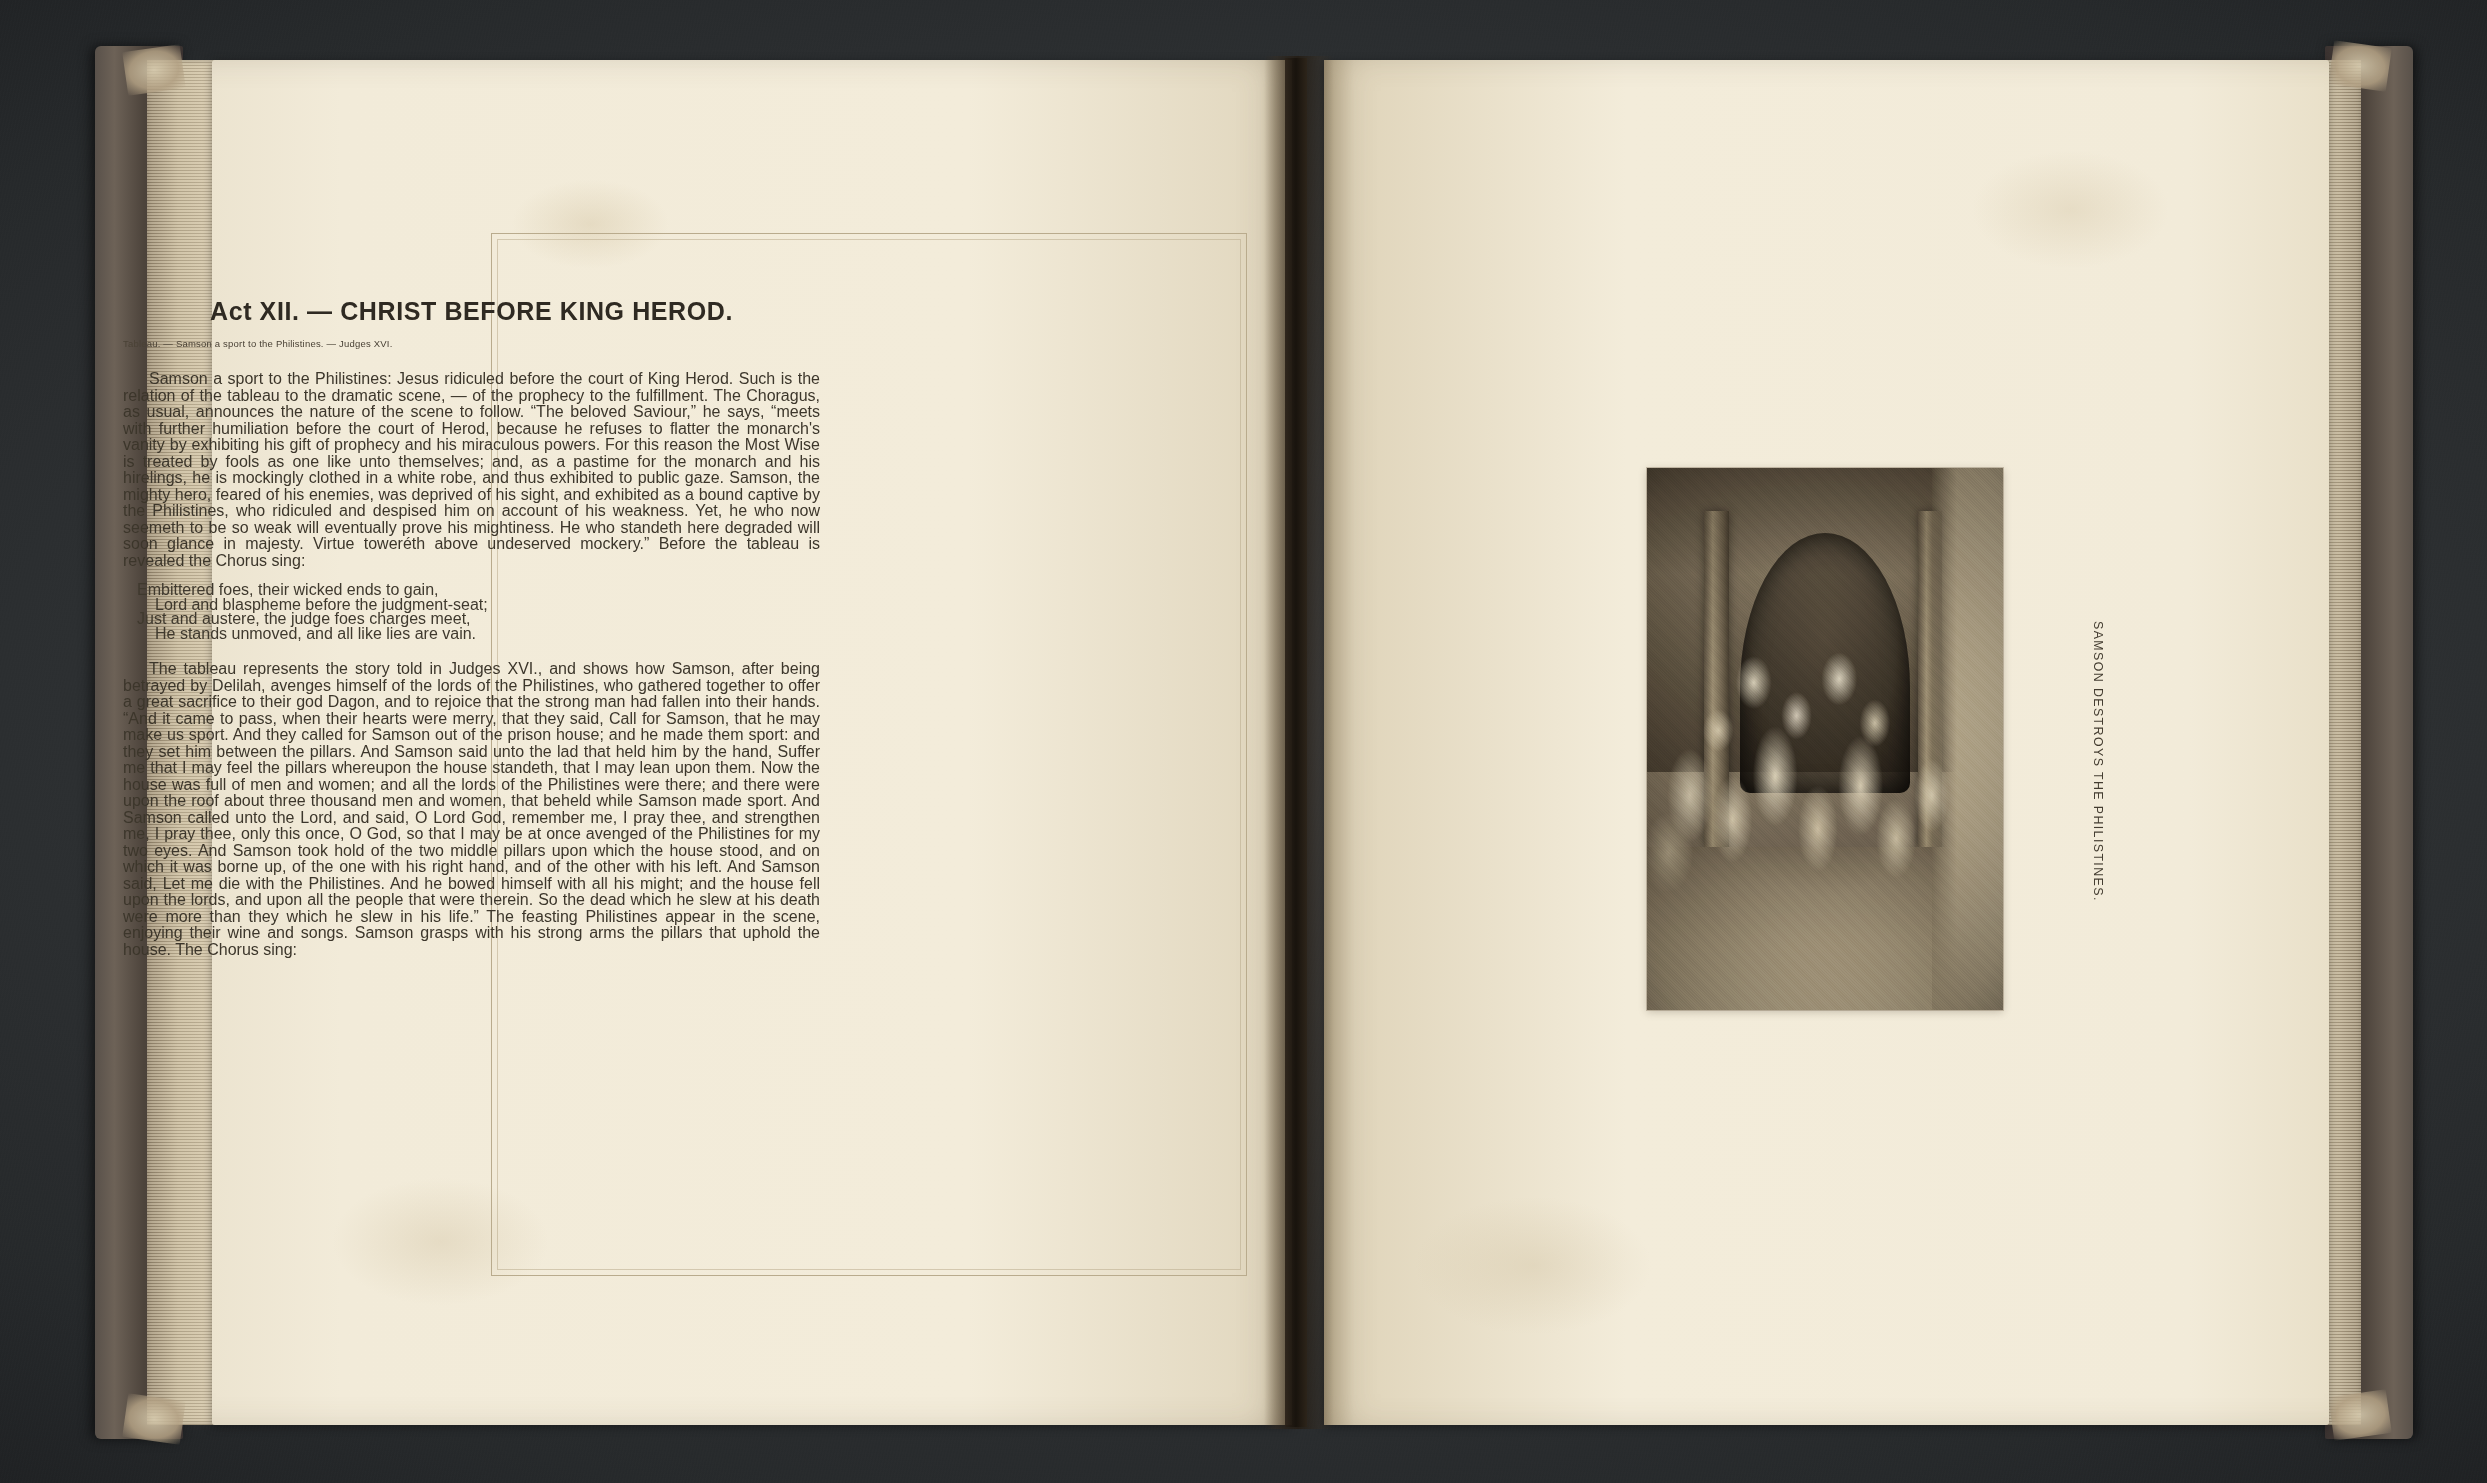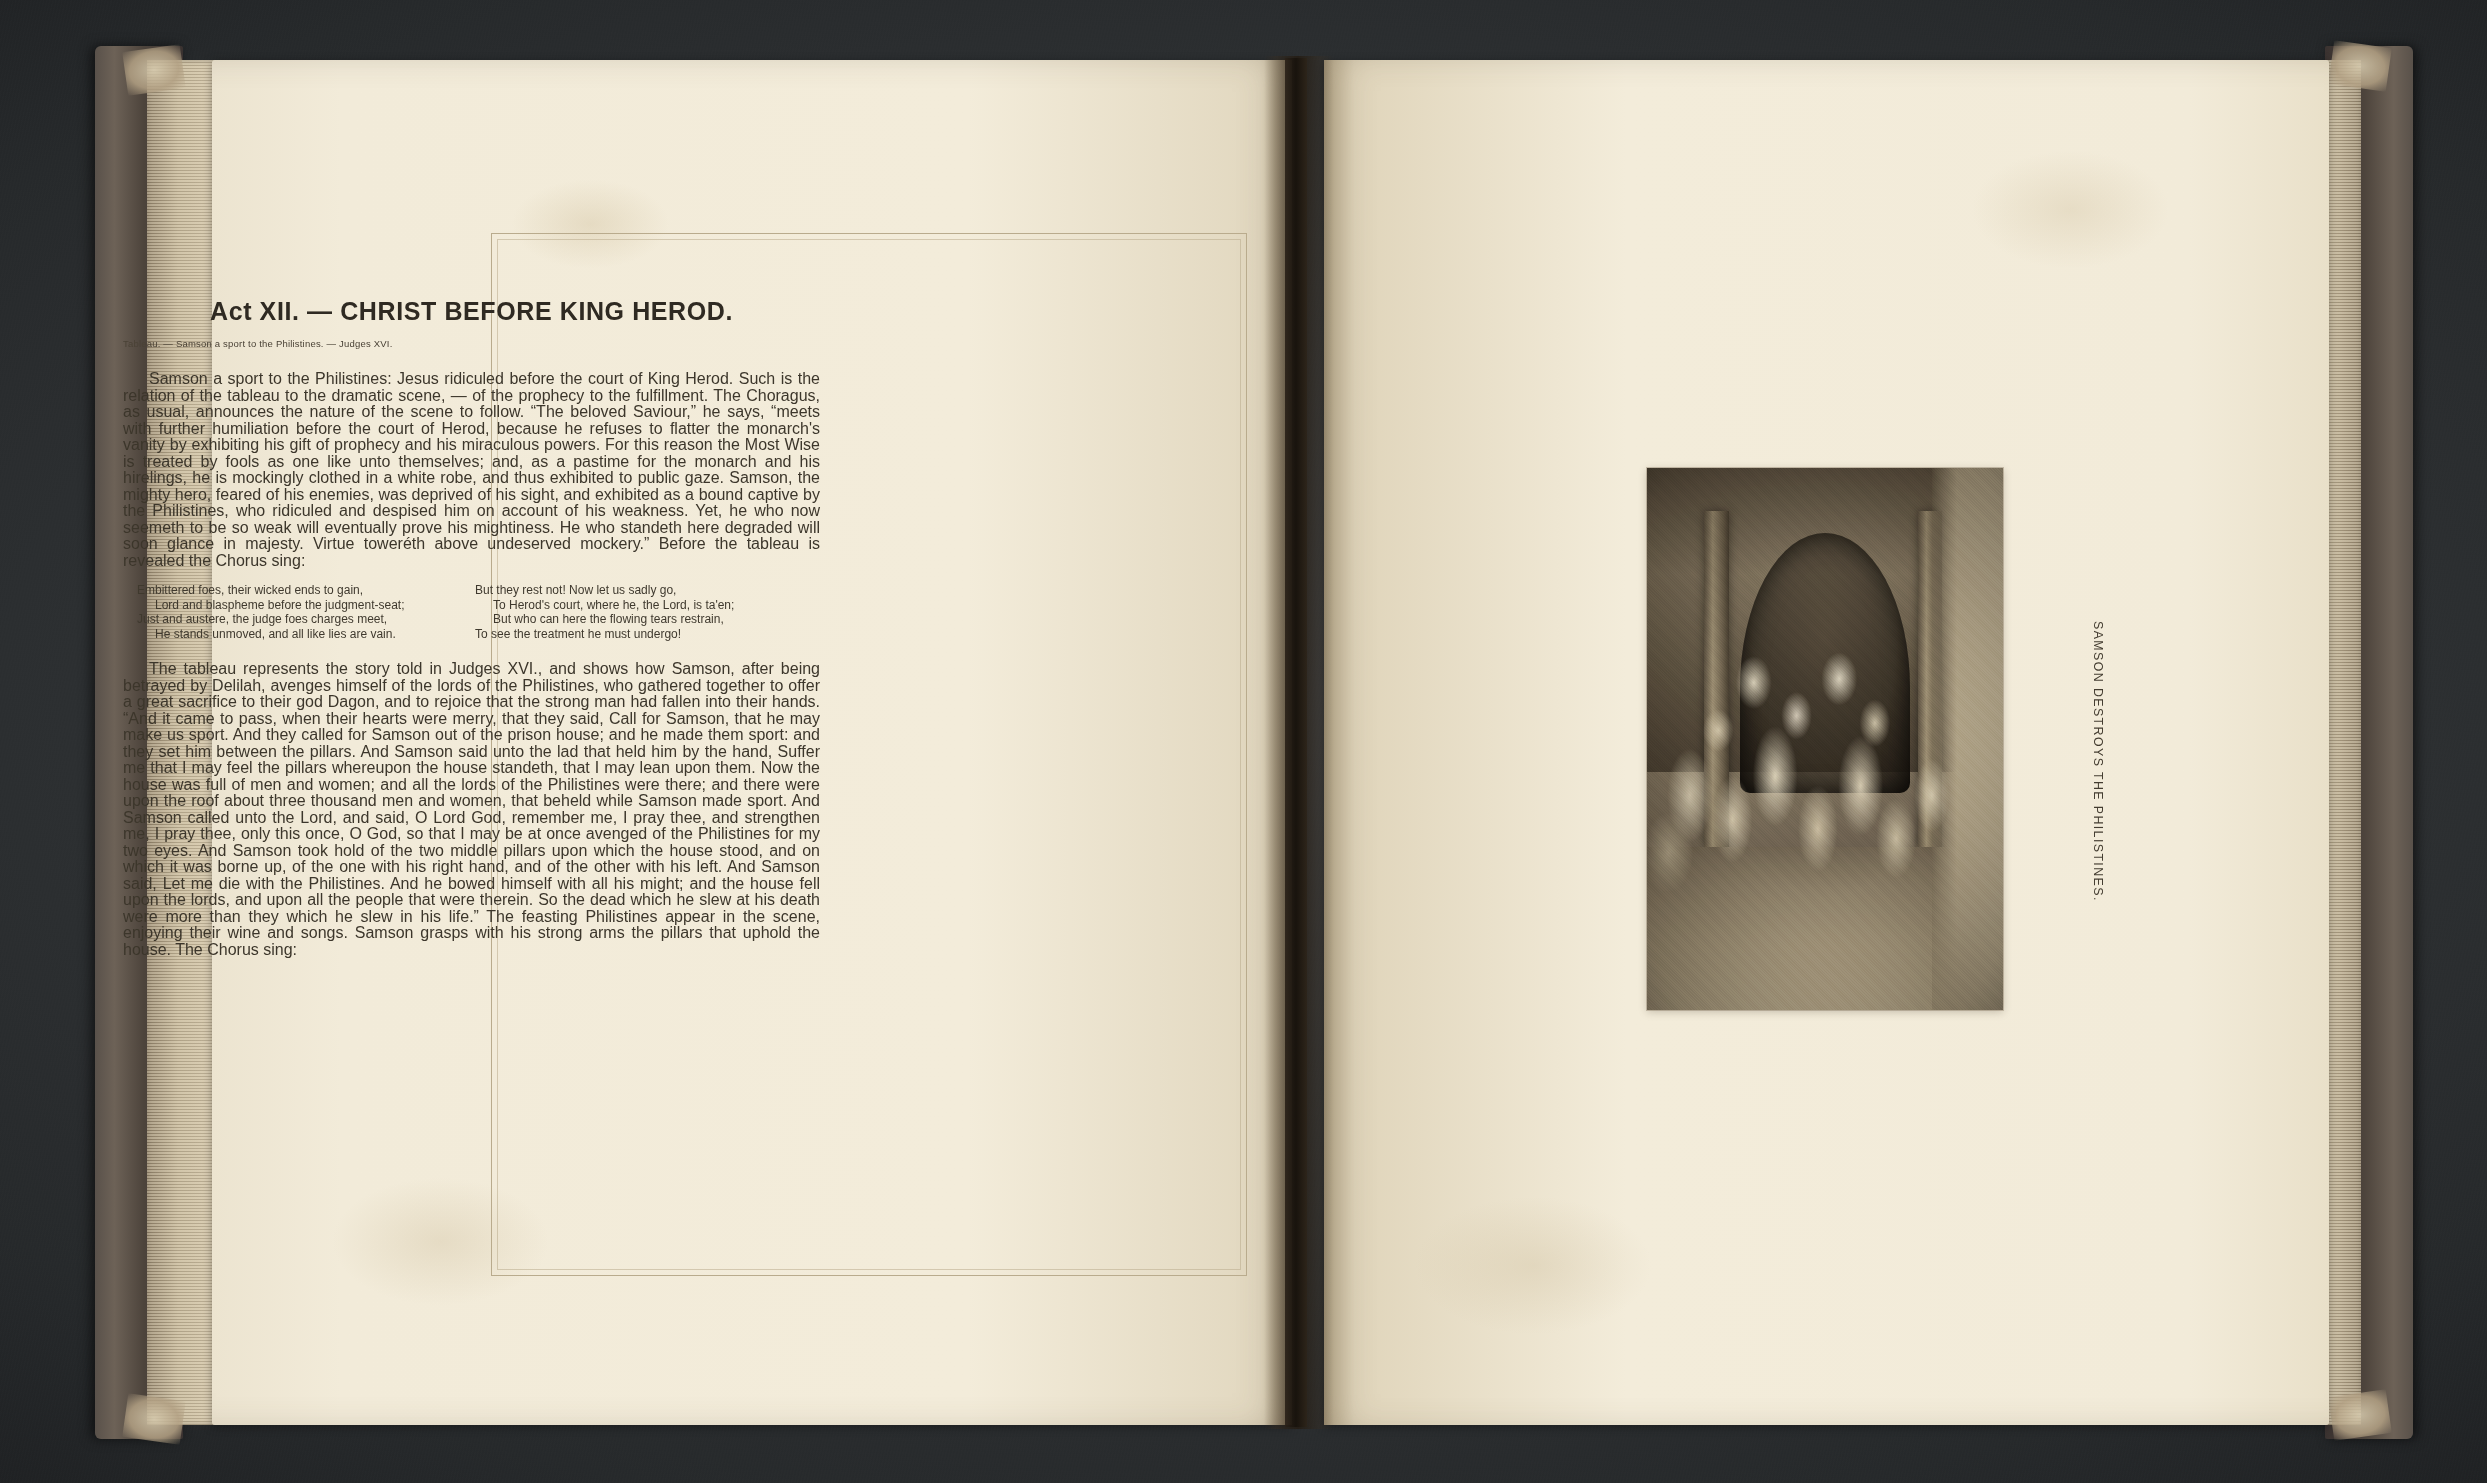--- a/index.html
+++ b/index.html
@@ -206,23 +206,23 @@
     font-family: "Liberation Sans", sans-serif;
     font-size: 16px;
     line-height: 16.5px;
     text-align: justify;
     color: #3c362b;
     margin: 0 0 14px 0;
     text-indent: 26px;
   }
   .verse {
     display: flex;
-    gap: 16px;
+    gap: 28px;
     margin: 14px 0 20px 14px;
-    font-size: 12px;
+    font-size: 16px;
     line-height: 14.5px;
     color: #3f392e;
   }
   .verse-col { width: 322px; }
   .verse-col .ln { white-space: nowrap; }
   .verse-col .ind { padding-left: 18px; }
 
   
   .plate {
     position: absolute;
@@ -358,26 +358,20 @@
     <div class="tableau-line">Tableau. — Samson a sport to the Philistines. — Judges XVI.</div>
 
     <p class="para">Samson a sport to the Philistines: Jesus ridiculed before the court of King Herod. Such is the relation of the tableau to the dramatic scene, — of the prophecy to the fulfillment. The Choragus, as usual, announces the nature of the scene to follow. “The beloved Saviour,” he says, “meets with further humiliation before the court of Herod, because he refuses to flatter the monarch's vanity by exhibiting his gift of prophecy and his miraculous powers. For this reason the Most Wise is treated by fools as one like unto themselves; and, as a pastime for the monarch and his hirelings, he is mockingly clothed in a white robe, and thus exhibited to public gaze. Samson, the mighty hero, feared of his enemies, was deprived of his sight, and exhibited as a bound captive by the Philistines, who ridiculed and despised him on account of his weakness. Yet, he who now seemeth to be so weak will eventually prove his mightiness. He who standeth here degraded will soon glance in majesty. Virtue toweréth above undeserved mockery.” Before the tableau is revealed the Chorus sing:</p>
 
     <div class="verse">
       <div class="verse-col">
         <div class="ln">Embittered foes, their wicked ends to gain,</div>
         <div class="ln ind">Lord and blaspheme before the judgment-seat;</div>
         <div class="ln">Just and austere, the judge foes charges meet,</div>
         <div class="ln ind">He stands unmoved, and all like lies are vain.</div>
-      </div>
-      <div class="verse-col">
-        <div class="ln">But they rest not! Now let us sadly go,</div>
-        <div class="ln ind">To Herod's court, where he, the Lord, is ta'en;</div>
-        <div class="ln ind">But who can here the flowing tears restrain,</div>
-        <div class="ln">To see the treatment he must undergo!</div>
       </div>
     </div>
 
     <p class="para">The tableau represents the story told in Judges XVI., and shows how Samson, after being betrayed by Delilah, avenges himself of the lords of the Philistines, who gathered together to offer a great sacrifice to their god Dagon, and to rejoice that the strong man had fallen into their hands. “And it came to pass, when their hearts were merry, that they said, Call for Samson, that he may make us sport. And they called for Samson out of the prison house; and he made them sport: and they set him between the pillars. And Samson said unto the lad that held him by the hand, Suffer me that I may feel the pillars whereupon the house standeth, that I may lean upon them. Now the house was full of men and women; and all the lords of the Philistines were there; and there were upon the roof about three thousand men and women, that beheld while Samson made sport. And Samson called unto the Lord, and said, O Lord God, remember me, I pray thee, and strengthen me, I pray thee, only this once, O God, so that I may be at once avenged of the Philistines for my two eyes. And Samson took hold of the two middle pillars upon which the house stood, and on which it was borne up, of the one with his right hand, and of the other with his left. And Samson said, Let me die with the Philistines. And he bowed himself with all his might; and the house fell upon the lords, and upon all the people that were therein. So the dead which he slew at his death were more than they which he slew in his life.” The feasting Philistines appear in the scene, enjoying their wine and songs. Samson grasps with his strong arms the pillars that uphold the house. The Chorus sing:</p>
   </div>
 
   <div class="plate">
     <div class="plate-img">
       <div class="ph-sky"></div>
       <div class="ph-wall"></div>

